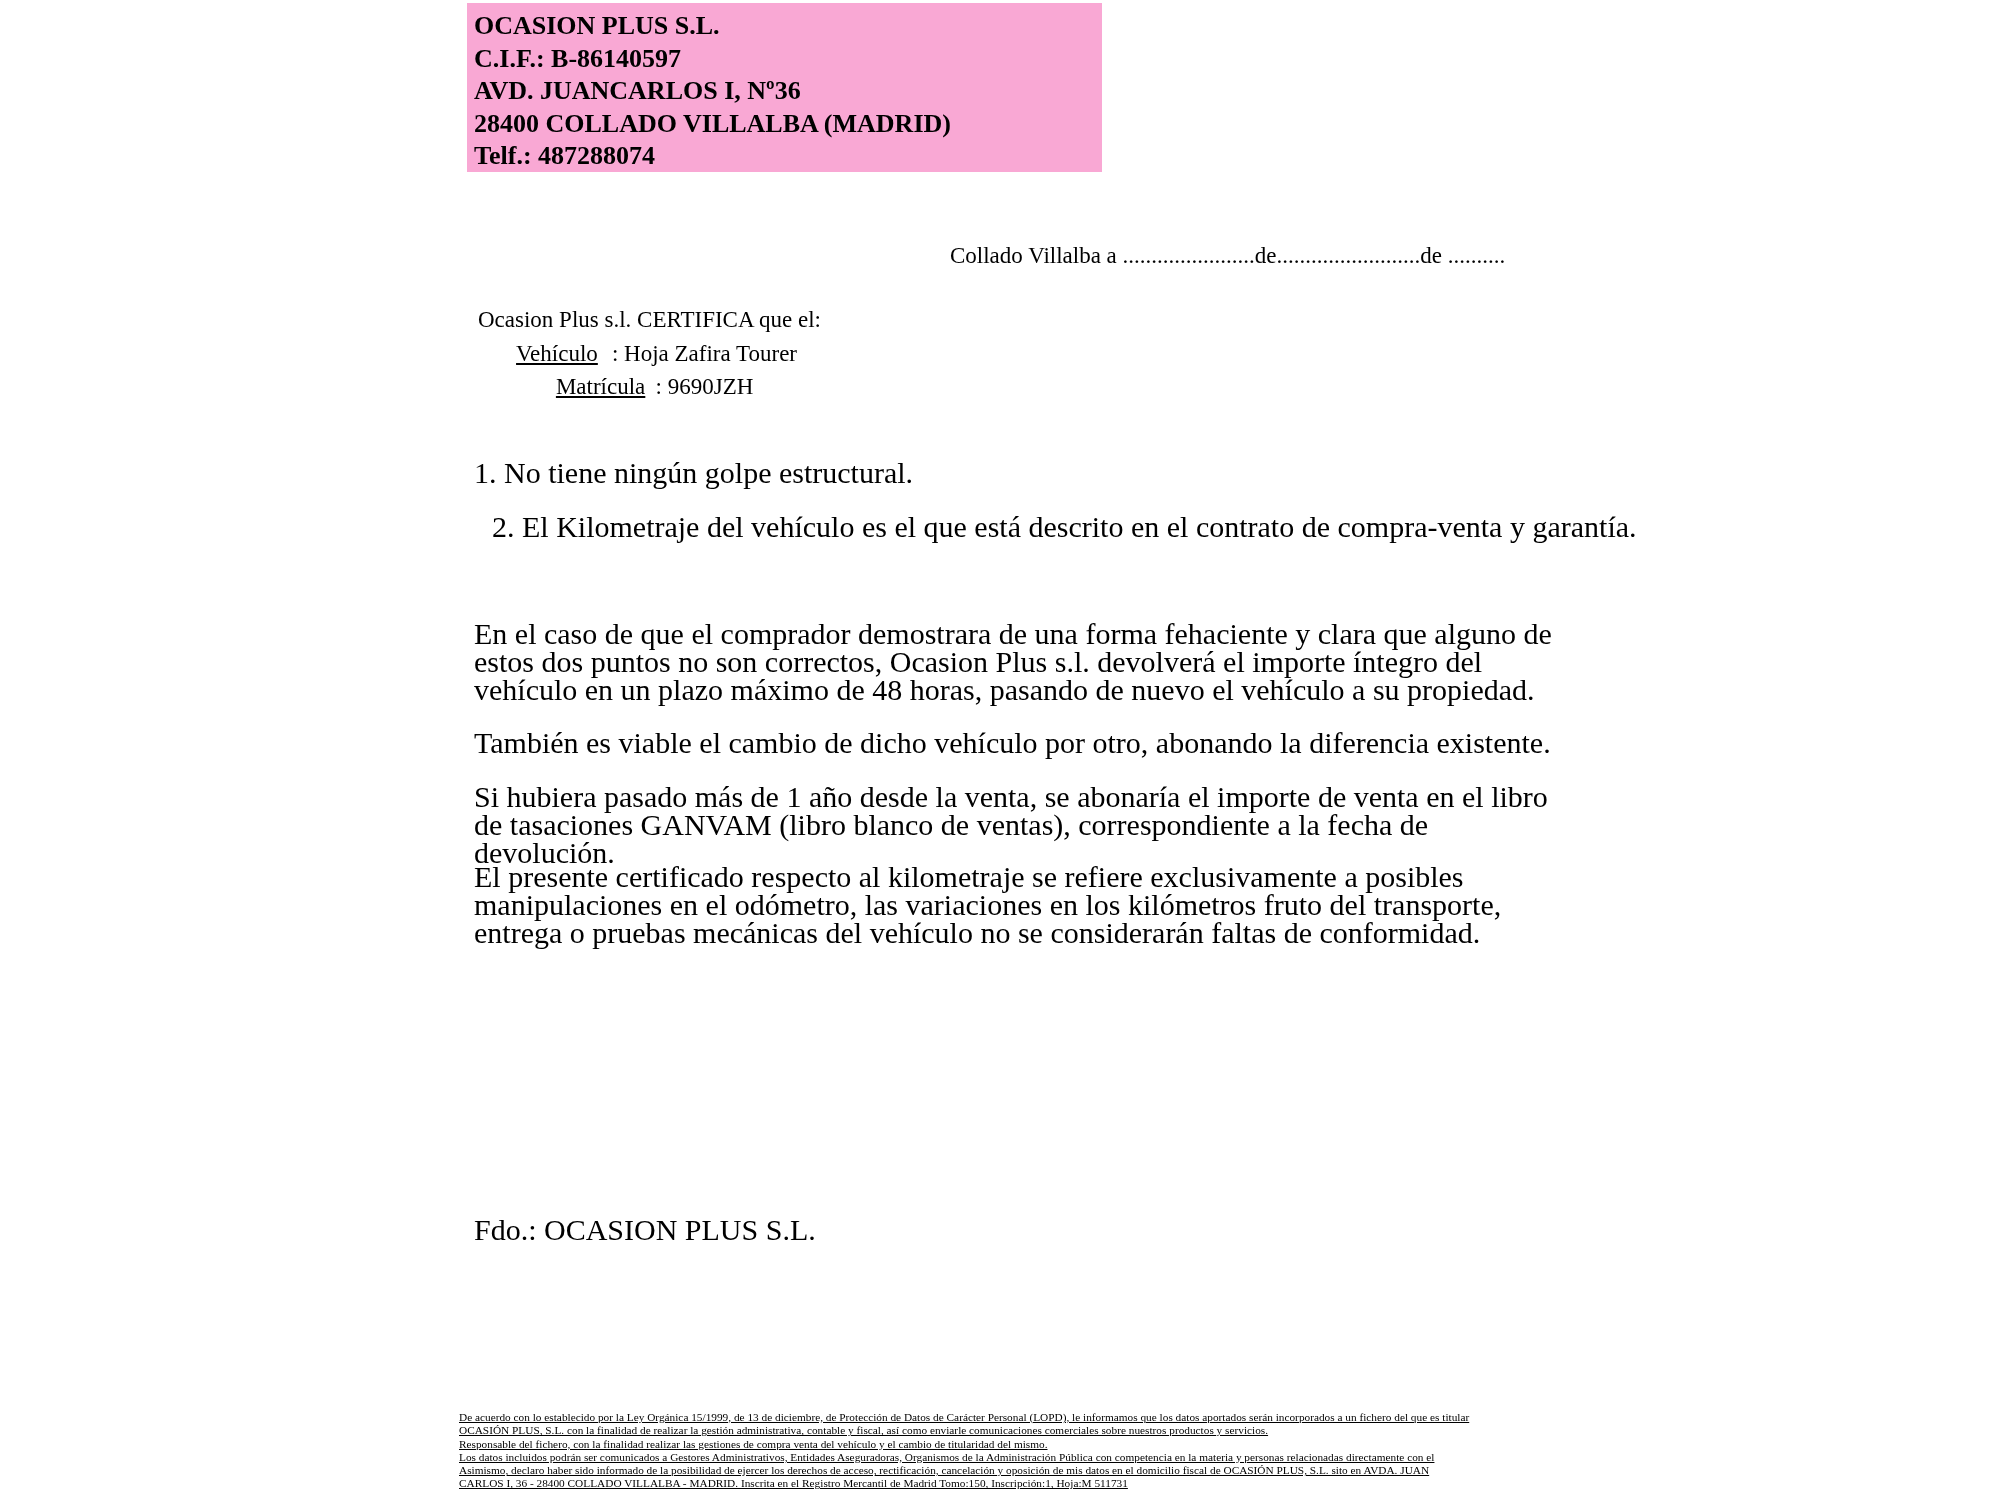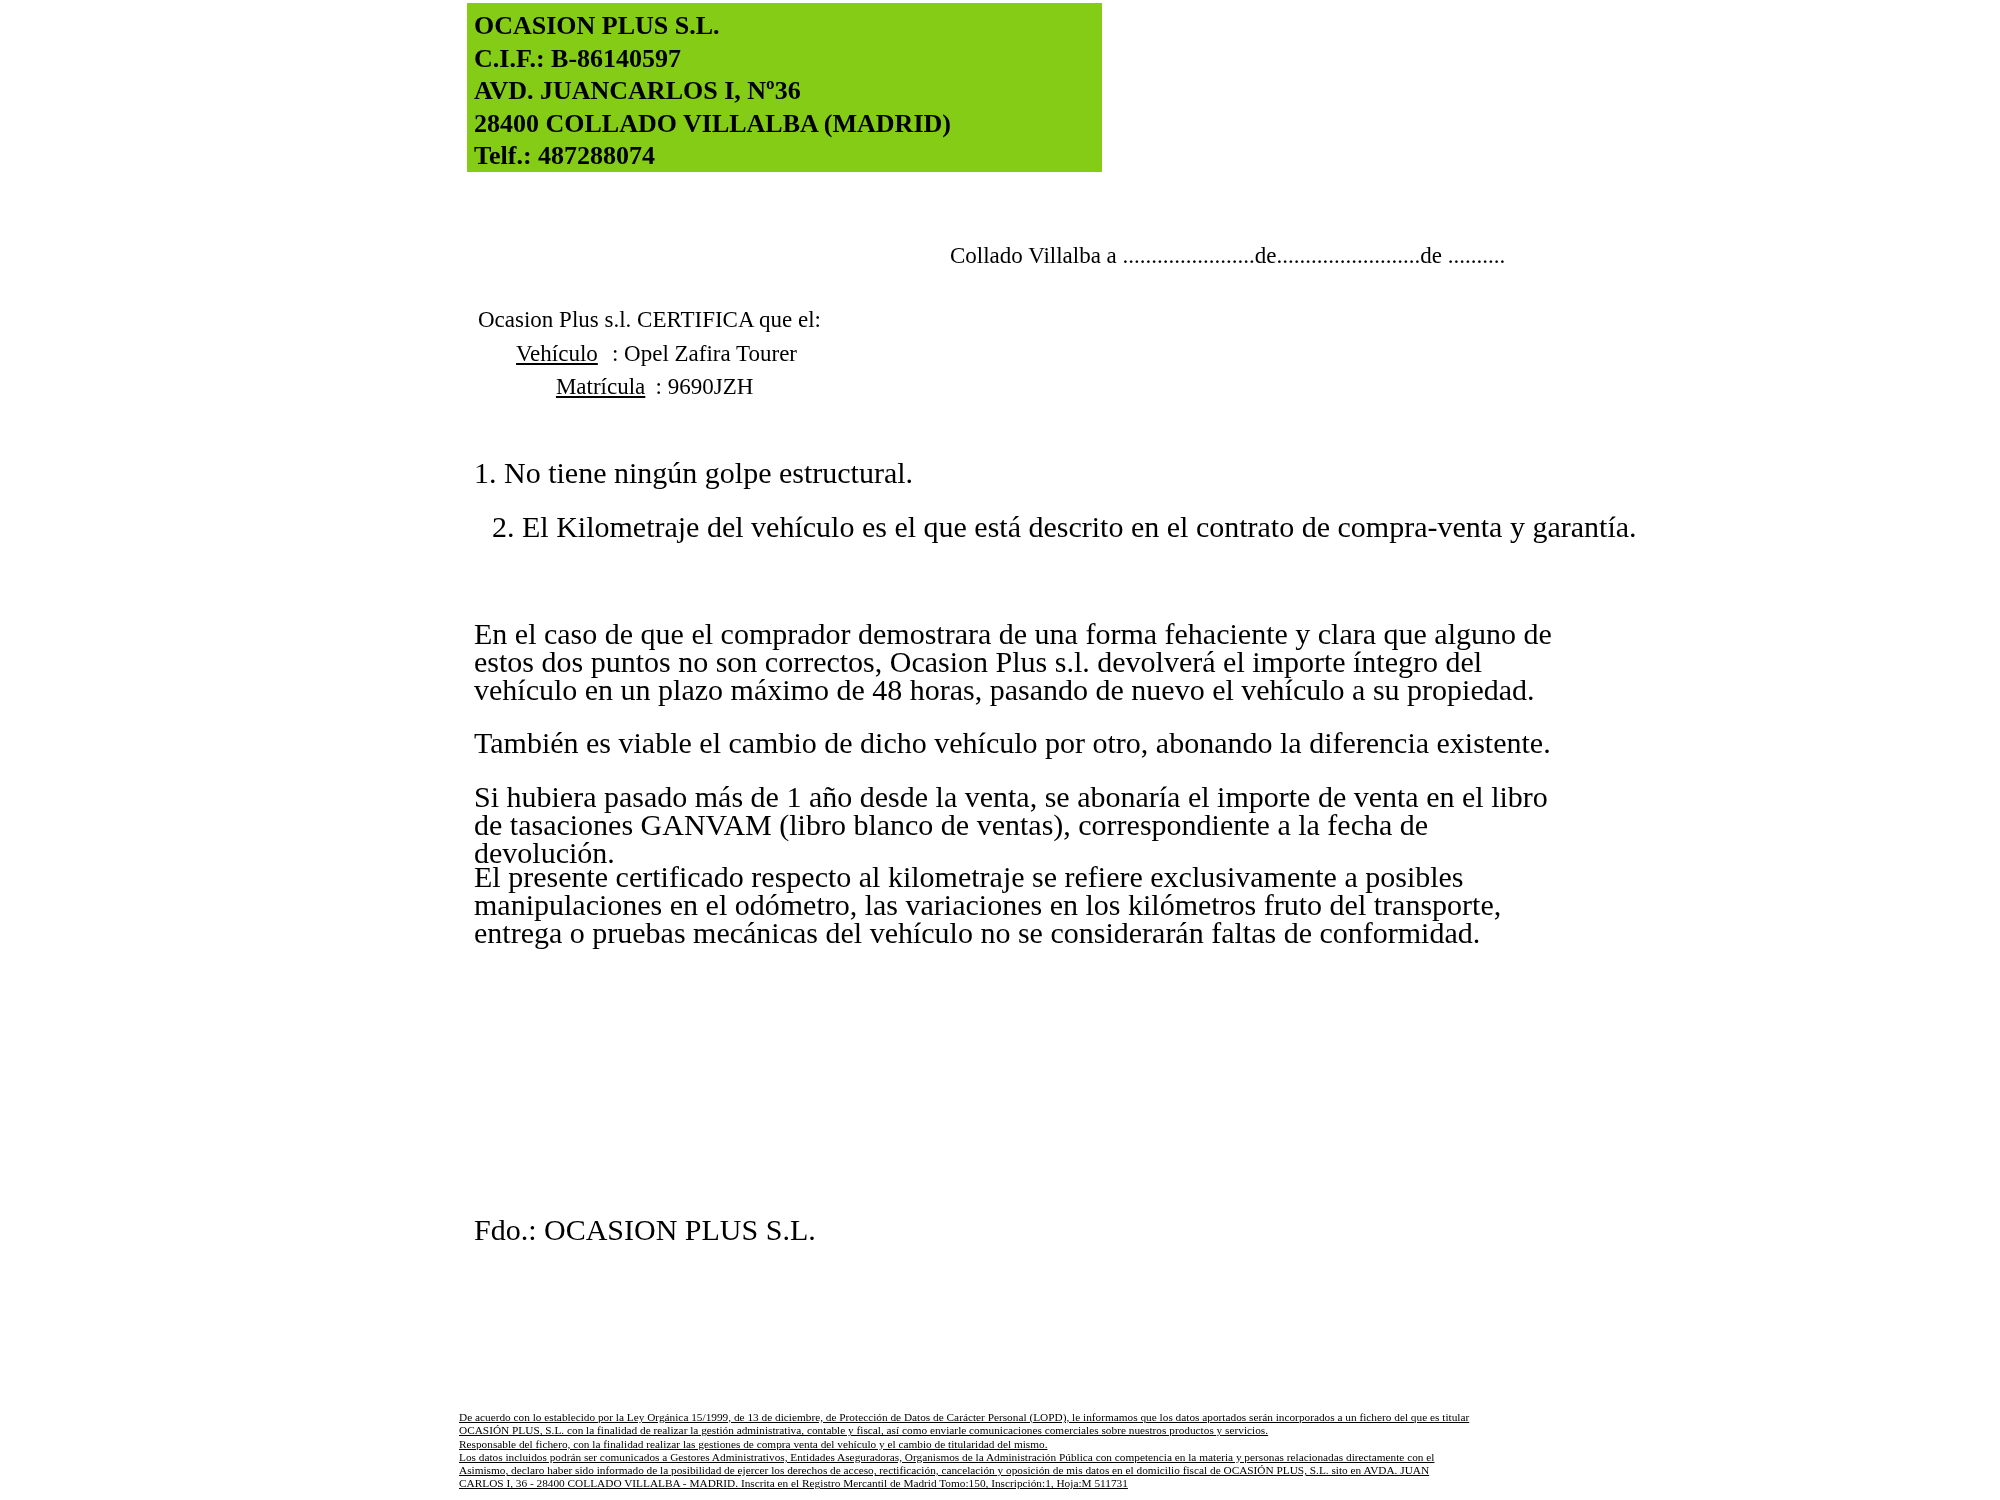--- a/index.html
+++ b/index.html
@@ -15,21 +15,21 @@
     font-family: "Liberation Serif", serif;
     color: #000000;
     overflow: hidden;
   }
   .header-box {
     position: absolute;
     left: 467px;
     top: 3px;
     width: 635px;
     height: 169px;
-    background: #84cc16;
+    background: #f9a8d4;
     padding: 7px 0 0 7px;
     box-sizing: border-box;
     font-weight: bold;
     font-size: 26px;
     line-height: 32.5px;
     white-space: nowrap;
   }
   .date-line {
     position: absolute;
     left: 950px;
@@ -88,21 +88,21 @@
     <div>AVD. JUANCARLOS I, Nº36</div>
     <div>28400 COLLADO VILLALBA (MADRID)</div>
     <div>Telf.: 487288074</div>
   </div>
 
   <div class="date-line">Collado Villalba a .......................de.........................de ..........</div>
 
   <div class="cert-block">
     <div>Ocasion Plus s.l. CERTIFICA que el:</div>
     <div>
-      <span class="cert-label"><span class="u">Vehículo</span></span><span>: Opel Zafira Tourer</span>
+      <span class="cert-label"><span class="u">Vehículo</span></span><span>: Hoja Zafira Tourer</span>
     </div>
     <div>
       <span class="cert-label"><span class="u">Matrícula</span></span><span>: 9690JZH</span>
     </div>
   </div>
 
   <div class="point point1">1. No tiene ningún golpe estructural.</div>
   <div class="point point2">2. El Kilometraje del vehículo es el que está descrito en el contrato de compra-venta y garantía.</div>
 
   <div class="para para1">En el caso de que el comprador demostrara de una forma fehaciente y clara que alguno de estos dos puntos no son correctos, Ocasion Plus s.l. devolverá el importe íntegro del vehículo en un plazo máximo de 48 horas, pasando de nuevo el vehículo a su propiedad.</div>

